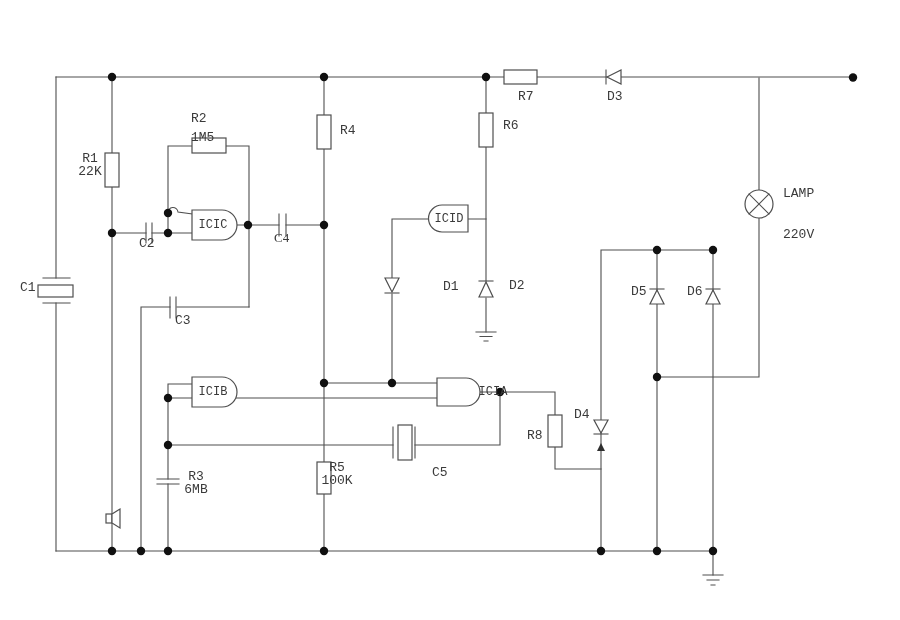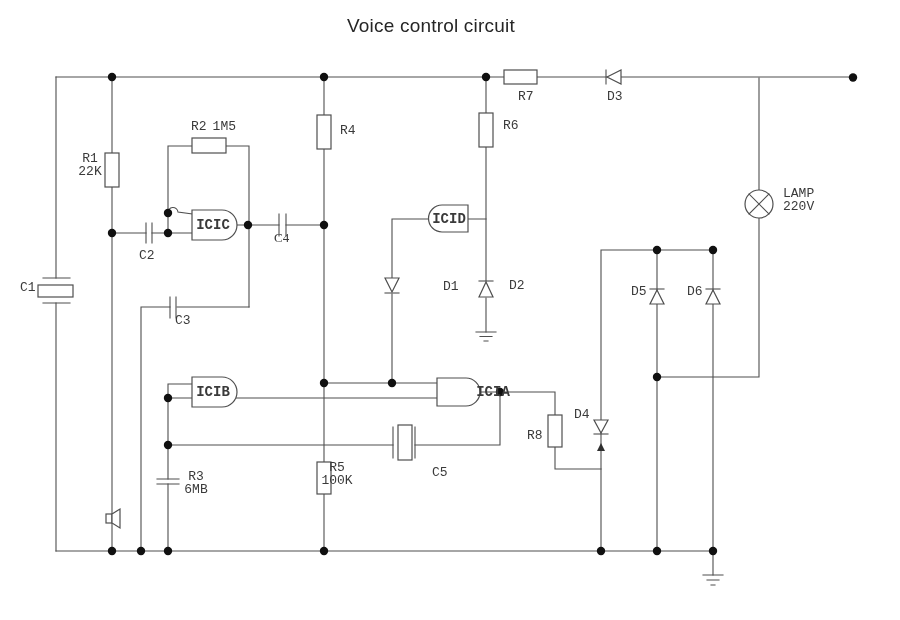--- a/index.html
+++ b/index.html
@@ -6,23 +6,23 @@
   html,body{margin:0;padding:0;background:var(--bg);}
   #canvas{position:relative;width:900px;height:620px;background:var(--bg);overflow:hidden;
           font-family:"Liberation Mono", monospace;}
   svg{position:absolute;left:0;top:0;}
   .w{stroke:var(--wire);stroke-width:1.1;fill:none;stroke-linecap:square;}
   .box{fill:#fff;stroke:var(--wire);stroke-width:1.2;}
   .dot{fill:var(--dot);stroke:none;}
   .af{fill:#2f2f2f;stroke:none;}
   .lbl{position:absolute;font-size:13px;line-height:13px;color:var(--text);white-space:pre;}
   .col{display:flex;flex-direction:column;align-items:center;}
-  .lft{align-items:flex-start;}
-  .row{display:flex;flex-direction:row;gap:6px;margin-top:8px;}
-  .gate-lbl{position:absolute;font-size:14px;color:var(--text);transform:translate(-50%,-50%);font-weight:bold;}
+  .lft{align-items:flex-start;gap:28px;}
+  .row{display:flex;flex-direction:column;gap:6px;}
+  .gate-lbl{position:absolute;font-size:12px;color:var(--text);transform:translate(-50%,-50%);}
   #title{position:absolute;left:347px;top:15px;font-family:"Liberation Sans",sans-serif;
          font-size:19px;color:#262626;letter-spacing:.2px;}
 </style>
 </head>
 <body>
 
 <div id="canvas">
 
   <svg width="900" height="620" viewBox="0 0 900 620">
 
@@ -169,30 +169,29 @@
         <circle class="dot" cx="112" cy="551" r="4.2"></circle>
       <circle class="dot" cx="141" cy="551" r="4.2"></circle>
         <circle class="dot" cx="168" cy="551" r="4.2"></circle>
       <circle class="dot" cx="324" cy="551" r="4.2"></circle>
         <circle class="dot" cx="601" cy="551" r="4.2"></circle>
       <circle class="dot" cx="657" cy="551" r="4.2"></circle>
         <circle class="dot" cx="713" cy="551" r="4.2"></circle>
     </g>
   </svg>
 
-  <div id="title">Voice control circuit</div>
 
   <div class="lbl" style="left:20px;top:281px;">C1</div>
   <div class="lbl col" style="left:78px;top:152px;width:24px;">
     <span>R1</span><span>22K</span>
   </div>
   <div class="lbl row" style="left:191px;top:112px;">
     <span>R2</span><span>1M5</span>
   </div>
-  <div class="lbl" style="left:139px;top:249px;">C2</div>
+  <div class="lbl" style="left:139px;top:237px;">C2</div>
   <div class="lbl" style="left:175px;top:314px;">C3</div>
   <div class="lbl" style="left:274px;top:231px;font-family:Liberation Serif, serif;">C4</div>
   <div class="lbl" style="left:340px;top:124px;">R4</div>
   <div class="lbl" style="left:503px;top:119px;">R6</div>
   <div class="lbl" style="left:518px;top:90px;">R7</div>
   <div class="lbl" style="left:607px;top:90px;">D3</div>
   <div class="lbl" style="left:407px;top:280px;margin-left:36px;">D1</div>
   <div class="lbl" style="left:509px;top:279px;">D2</div>
   <div class="lbl col lft" style="left:783px;top:187px;">
     <span>LAMP</span><span>220V</span>

